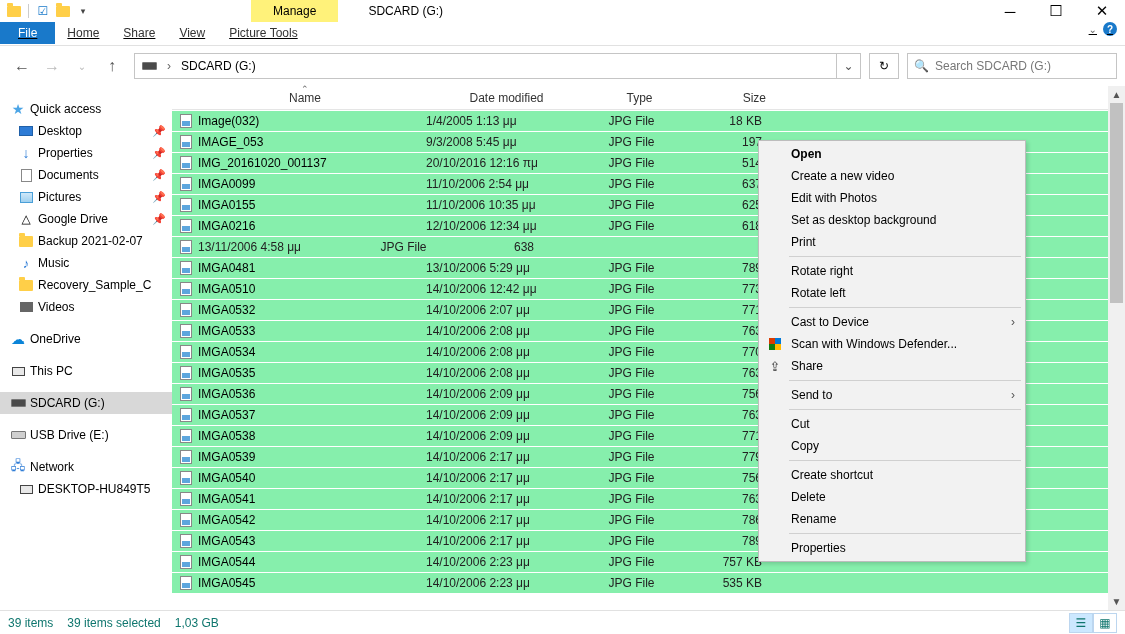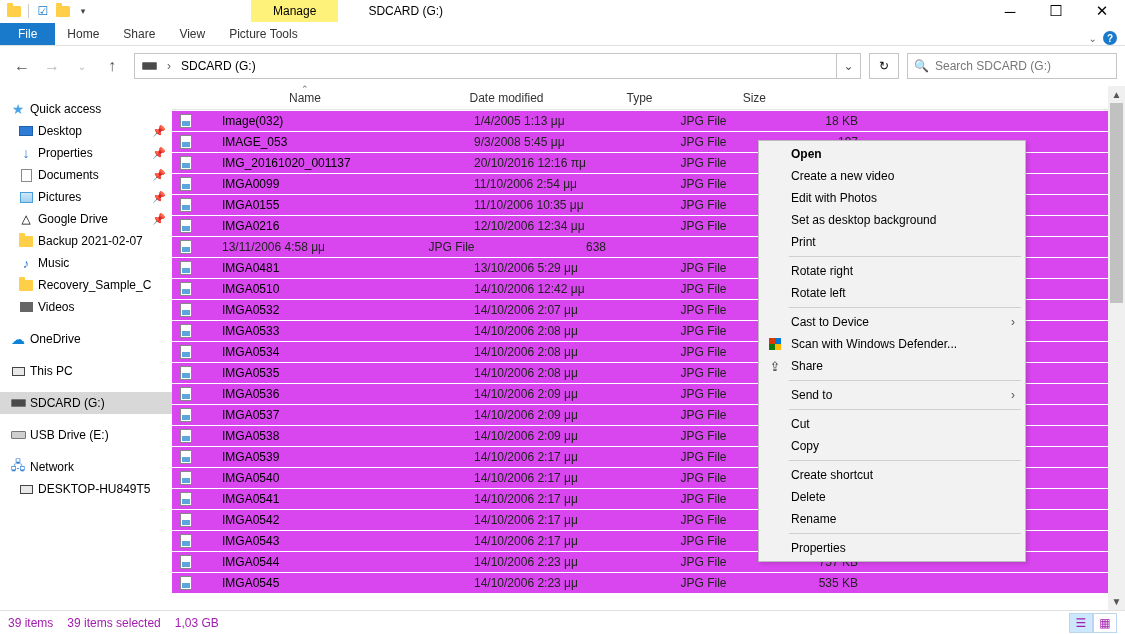--- a/index.html
+++ b/index.html
@@ -9,21 +9,21 @@
 .titlebar { height: 22px; display: flex; align-items: center; background: #fff; }
 .qat { display: flex; align-items: center; gap: 4px; padding-left: 6px; }
 .qat .ico { width: 16px; height: 16px; display: flex; align-items: center; justify-content: center; }
 .qat .sep { width: 1px; height: 14px; background: #ccc; margin: 0 2px; }
 .manage-tab { background: #fff27a; padding: 4px 22px; font-size: 12px; margin-left: 160px; }
 .win-title { margin-left: 30px; font-size: 12px; }
 .win-ctrls { margin-left: auto; display: flex; }
 .win-ctrls .btn { width: 46px; height: 22px; display: flex; align-items: center; justify-content: center; font-size: 15px; }
 
 
-.ribbon { height: 24px; display: flex; align-items: flex-end; border-bottom: 1px solid #e1e1e1; position: relative; }
+.ribbon { height: 24px; display: flex; align-items: flex-start; border-bottom: 1px solid #e1e1e1; position: relative; text-decoration: underline; }
 .file-tab { background: #1979ca; color: #fff; padding: 4px 18px; display: flex; align-items: center; }
 .rtab { padding: 4px 12px; display: flex; align-items: center; color: #333; }
 .help-area { margin-left: auto; display: flex; align-items: center; padding-right: 8px; gap: 6px; color: #666; }
 .help-circle { width: 14px; height: 14px; border-radius: 50%; background: #1979ca; color: #fff; display: flex; align-items: center; justify-content: center; font-size: 10px; font-weight: bold; }
 
 
 .navrow { height: 40px; display: flex; align-items: center; padding: 0 8px; gap: 2px; }
 .navbtn { width: 28px; height: 28px; display: flex; align-items: center; justify-content: center; color: #555; font-size: 16px; }
 .navbtn.disabled { color: #bbb; }
 .addrbar { flex: 1; border: 1px solid #c5c5c5; height: 26px; display: flex; align-items: center; margin: 0 6px; }
@@ -46,41 +46,41 @@
 
 .filepane { flex: 1; display: flex; flex-direction: column; position: relative; }
 .colheaders { height: 24px; display: flex; align-items: center; border-bottom: 1px solid #e5e5e5; gap: 0; }
 .colh { display: flex; align-items: center; padding-left: 8px; color: #333; background: #fff; height: 100%; justify-content: center; }
 .colh.name { width: 258px; position: relative; }
 .colh.date { width: 145px; }
 .colh.type { width: 121px; }
 .colh.size { width: 78px; justify-content:flex-end; padding-right:8px; }
 .sort-ind { position: absolute; left: 50%; top: -2px; font-size: 9px; color: #666; }
 .filelist { flex: 1; overflow: hidden; }
-.frow { height: 21px; display: flex; align-items: center; background: #d946ef; border-top: 1px solid #fff; padding-left: 6px; gap: 24px; }
+.frow { height: 21px; display: flex; align-items: center; background: #86efac; border-top: 1px solid #fff; padding-left: 6px; }
 .frow .fico { width: 16px; height: 16px; margin-right: 4px; display:flex;align-items:center;justify-content:center; }
 .frow .fname { width: 228px; white-space: nowrap; overflow: hidden; }
 .frow .fdate { width: 145px; color: #222; }
 .frow .ftype { width: 121px; color: #222; text-align: center; }
 .frow .fsize { width: 78px; text-align: right; padding-right: 8px; color: #222; }
 
 .scrollbar-v { width: 17px; background: #f0f0f0; position: relative; }
 .scroll-arrow { height: 17px; display:flex;align-items:center;justify-content:center;color:#555;font-size:10px; }
 .scroll-thumb { position: absolute; top: 17px; left: 2px; right: 2px; height: 200px; background: #c1c1c1; }
 
 
 .ctxmenu { position: absolute; left: 758px; top: 140px; width: 268px; background: #f2f2f2; border: 1px solid #bdbdbd; box-shadow: 2px 2px 4px rgba(0,0,0,0.15); padding: 2px; z-index: 100; }
 .ctx-item { height: 22px; display: flex; align-items: center; padding-left: 30px; position: relative; }
 .ctx-item .arr { margin-left: auto; margin-right: 8px; color: #555; }
 .ctx-item .lico { position: absolute; left: 6px; width: 16px; height: 16px; display:flex;align-items:center;justify-content:center; }
 .ctx-item.bold { font-weight: 600; }
 .ctx-sep { height: 1px; background: #d0d0d0; margin: 3px 2px 3px 28px; }
 
 
-.statusbar { height: 24px; border-top: 1px solid #e1e1e1; display: flex; align-items: center; padding: 0 8px; font-size: 12px; color: #a21caf; }
+.statusbar { height: 24px; border-top: 1px solid #e1e1e1; display: flex; align-items: center; padding: 0 8px; font-size: 12px; color: #0f766e; }
 .statusbar .seg { margin-right: 14px; }
 .statusbar .views { margin-left: auto; display: flex; gap: 0; }
 .statusbar .vbtn { width: 24px; height: 20px; border: 1px solid #bcd6ef; display:flex;align-items:center;justify-content:center; }
 .statusbar .vbtn.active { background: #cce8ff; }
 
 
 .ic-folder { width:14px;height:11px;background:#ffcf48;border-radius:1px;position:relative; }
 .ic-folder::before { content:"";position:absolute;top:-3px;left:0;width:6px;height:3px;background:#ffcf48;border-radius:1px 1px 0 0; }
 .ic-star { color:#4ca5e6;font-size:14px; }
 .ic-desktop { width:14px;height:10px;background:#2e7cd6;border:1px solid #2060a8; }

